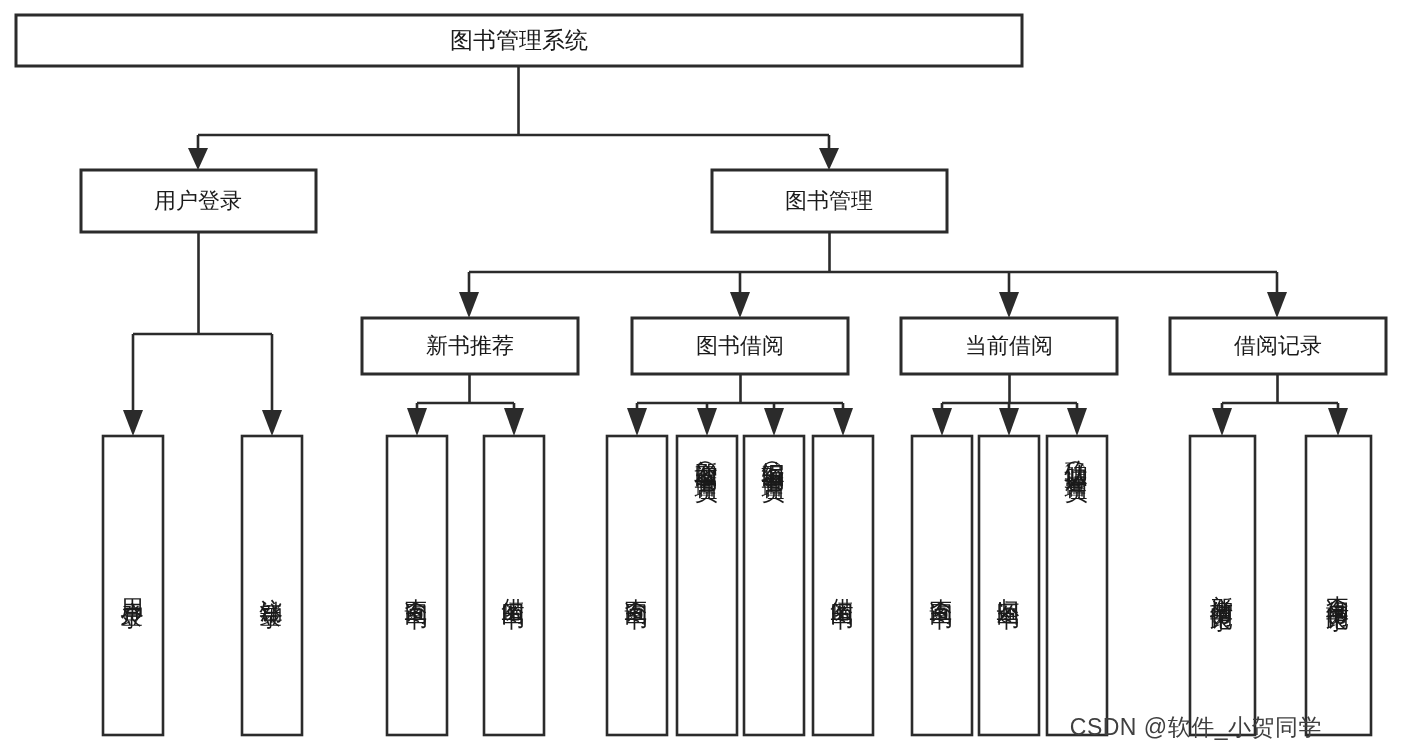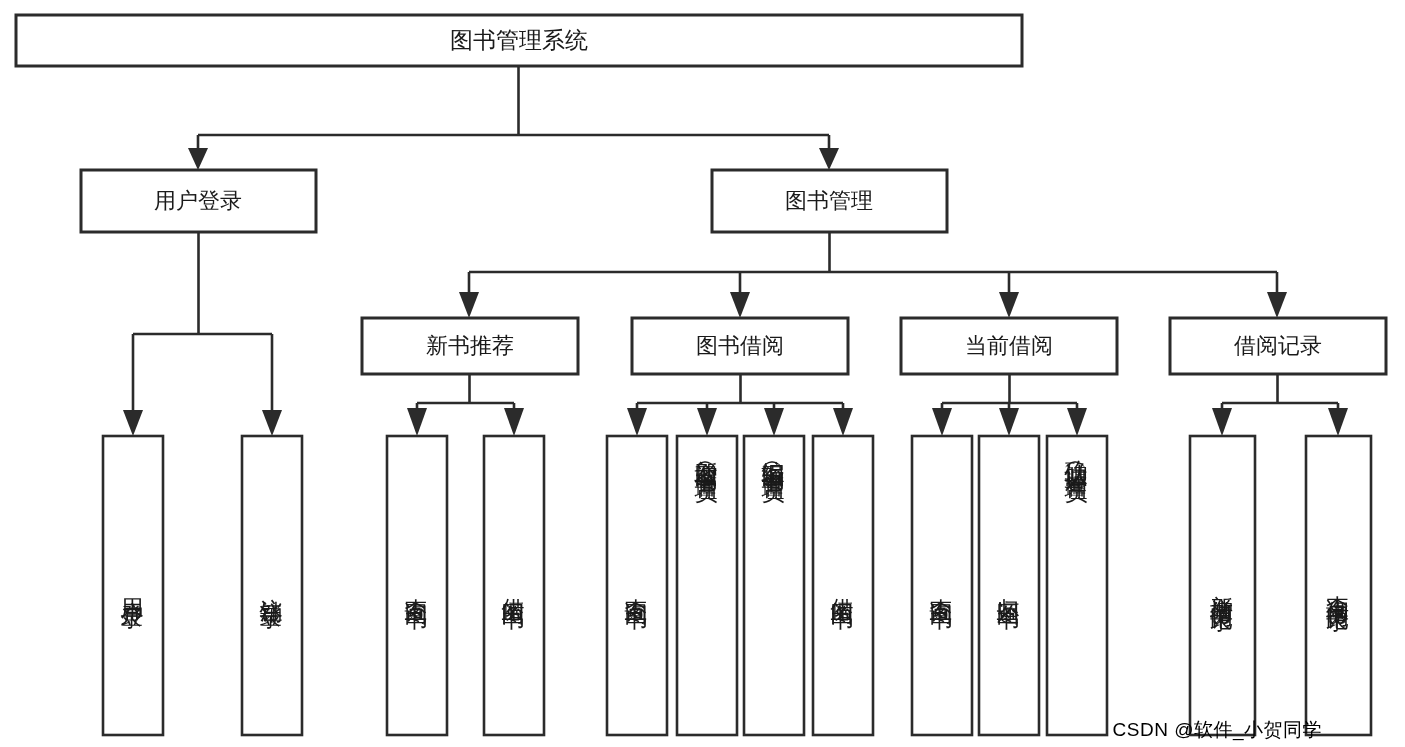--- a/index.html
+++ b/index.html
@@ -74,22 +74,22 @@
     font-size: 23px;
     color: #1a1a1a;
     letter-spacing: 3px;
     white-space: nowrap;
   }
   .watermark {
     position: absolute;
     right: 8px;
     bottom: 4px;
     font-family: "Liberation Sans", "DejaVu Sans", sans-serif;
-    font-size: 19px;
-    color: #000000;
+    font-size: 23px;
+    color: #404040;
     letter-spacing: 0.5px;
     white-space: nowrap;
     pointer-events: none;
   }
   .leaf-holder {
     position: absolute;
   }
 </style>
 </head>
 <body>

